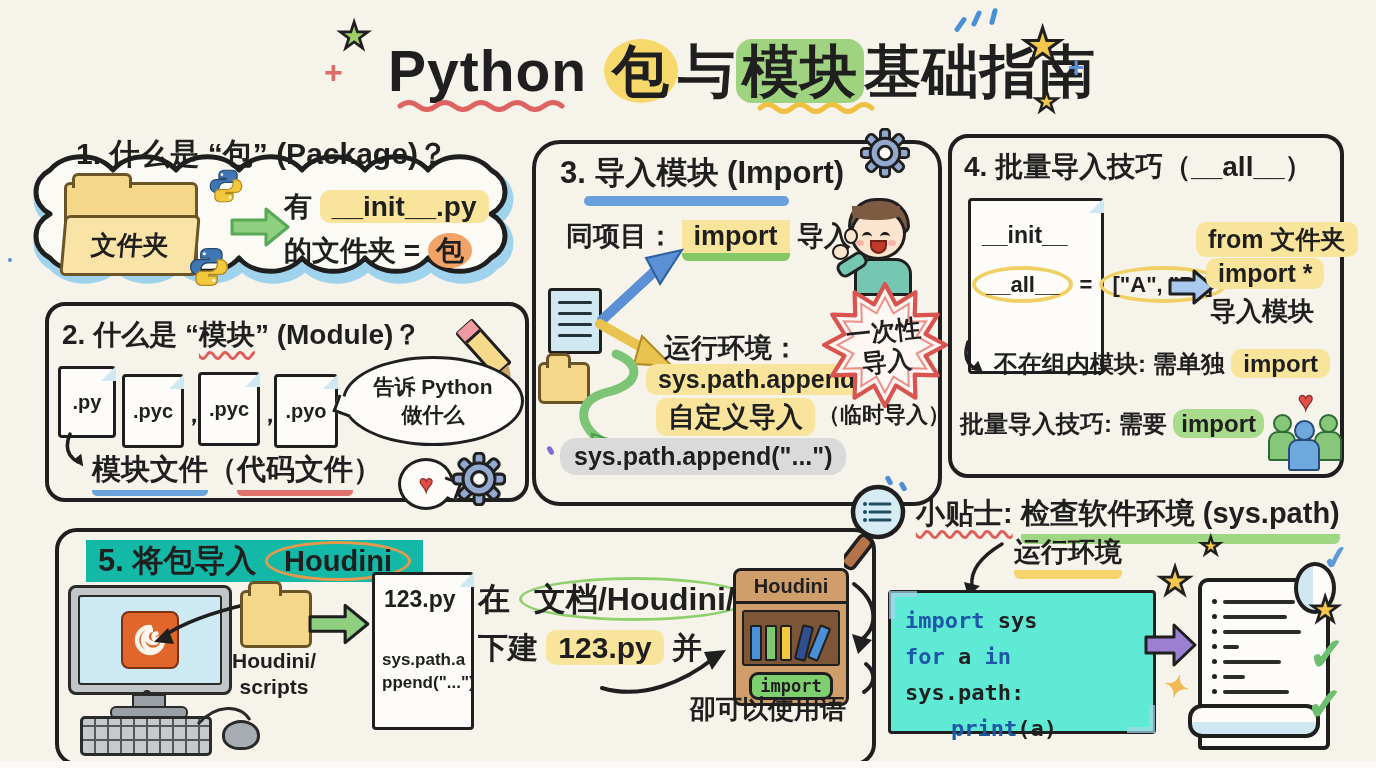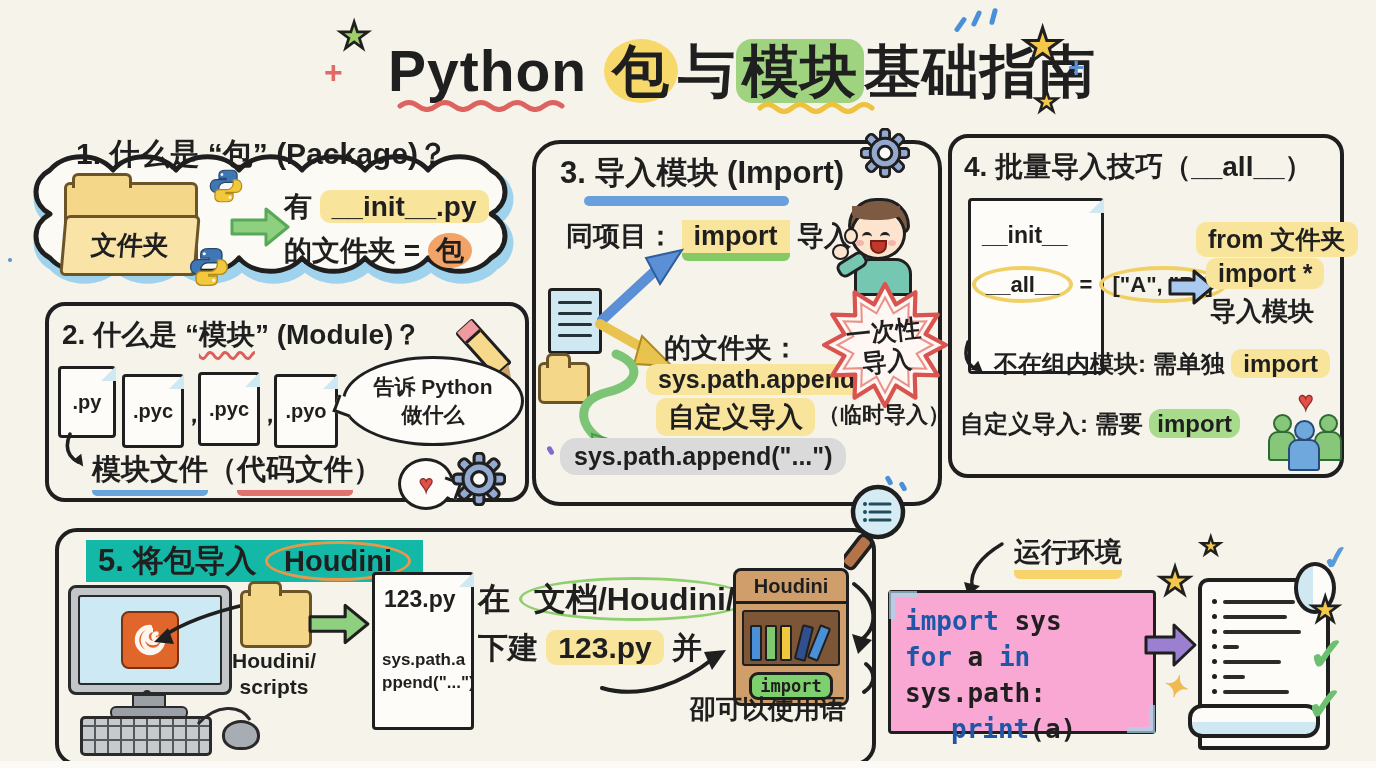--- a/index.html
+++ b/index.html
@@ -65,22 +65,22 @@
   
   .shelf{position:absolute;background:#cf9e6b;border:3.5px solid #1f1f1f;border-radius:8px}
   .shelf-title{height:30px;display:flex;align-items:center;justify-content:center;border-bottom:3px solid #1f1f1f;
     font-weight:800;font-size:20px}
   .shelf-bay{margin:6px;height:46px;background:#7d5638;border:2.5px solid #1f1f1f;border-radius:3px;
     display:flex;align-items:flex-end;gap:3px;padding:3px 6px}
   .book{width:8px;height:32px;border:2px solid #1f1f1f;border-radius:2px}
   .pill-import{margin:2px auto;display:block;width:78px;text-align:center;background:#7ed06f;border:3px solid #1f1f1f;
     border-radius:9px;font-family:"DejaVu Sans Mono",monospace;font-weight:800;font-size:17px;padding:1px 0}
   
-  .codebox{position:absolute;background:#f9a8d4;border:3.5px solid #1f1f1f;border-radius:4px;
-    font-family:"DejaVu Sans Mono",monospace;font-weight:800;font-size:26px;line-height:36px;padding:10px 14px}
+  .codebox{position:absolute;background:#5eead4;border:3.5px solid #1f1f1f;border-radius:4px;
+    font-family:"DejaVu Sans Mono",monospace;font-weight:800;font-size:22px;line-height:36px;padding:10px 14px}
   .codebox .kw{color:#1f57a8}
   .corner{position:absolute;width:22px;height:22px;border:6px solid #a8d8ea}
   
   .scroll-paper{position:absolute;background:#fdfcf8;border:4px solid #1f1f1f;border-radius:10px 18px 6px 4px}
   .srow{display:flex;align-items:center;gap:6px;height:15px}
   .sdot{width:5px;height:5px;border-radius:50%;background:#1f1f1f}
   .sbar{height:4px;background:#2b2b2b;border-radius:3px}
   .sbar-hl{height:9px;background:#bfe0ee;border-radius:5px;margin-left:-48px;z-index:-1}
   .curl{position:absolute;background:linear-gradient(90deg,#cfe8f2 45%,#fdfcf8 45%);border:4px solid #1f1f1f;border-radius:50%}
   .curl-b{position:absolute;background:#fdfcf8;border:4px solid #1f1f1f;border-radius:14px}
@@ -247,21 +247,21 @@
   <div class="folder" style="left:538px;top:362px;width:46px;height:36px"></div>
 
   <svg class="abs" style="left:594px;top:240px" width="96" height="86" viewBox="0 0 96 86">
     <path d="M8 80 L62 30" stroke="#5b8fd6" stroke-width="10" stroke-linecap="round" fill="none"></path>
     <polygon points="52,18 88,10 66,44" fill="#5b8fd6" stroke="#2d5e9e" stroke-width="2"></polygon>
   </svg>
   <svg class="abs" style="left:594px;top:318px" width="86" height="56" viewBox="0 0 86 56">
     <path d="M6 6 L52 32" stroke="#e8c34f" stroke-width="10" stroke-linecap="round" fill="none"></path>
     <polygon points="48,18 78,48 40,46" fill="#e8c34f" stroke="#b08a1d" stroke-width="2"></polygon>
   </svg>
-  <div class="abs t" style="left:664px;top:330px;font-size:27px">的文件夹：</div>
+  <div class="abs t" style="left:664px;top:330px;font-size:27px">运行环境：</div>
   <span class="abs t hl-y" style="left:646px;top:364px;font-size:25px">sys.path.append</span>
   <span class="abs t hl-y" style="left:656px;top:398px;font-size:27px">自定义导入</span>
 
   <svg class="abs" style="left:822px;top:282px" width="126" height="126" viewBox="0 0 120 120">
     <polygon points="118,60 98.6,70.4 110.2,89 88.3,88.3 89,110.2 70.4,98.6 60,118 49.6,98.6 31,110.2 31.7,88.3 9.8,89 21.4,70.4 2,60 21.4,49.6 9.8,31 31.7,31.7 31,9.8 49.6,21.4 60,2 70.4,21.4 89,9.8 88.3,31.7 110.2,31 98.6,49.6" fill="#fff7f4" stroke="#d9534f" stroke-width="4" stroke-linejoin="round"></polygon>
     <polygon points="118,60 98.6,70.4 110.2,89 88.3,88.3 89,110.2 70.4,98.6 60,118 49.6,98.6 31,110.2 31.7,88.3 9.8,89 21.4,70.4 2,60 21.4,49.6 9.8,31 31.7,31.7 31,9.8 49.6,21.4 60,2 70.4,21.4 89,9.8 88.3,31.7 110.2,31 98.6,49.6" fill="none" stroke="#e9928b" stroke-width="2.5" transform="translate(13.2,13.2) scale(0.78)"></polygon>
   </svg>
   <div class="abs t" style="left:822px;top:316px;width:126px;text-align:center;font-size:25px;font-weight:800;line-height:30px;transform:rotate(-6deg)">
     <div>一次性</div>
     <div>导入</div>
@@ -294,21 +294,21 @@
   <span class="abs t" style="left:1210px;top:294px;font-size:26px">导入模块</span>
   <svg class="abs" style="left:962px;top:340px" width="28" height="36" viewBox="0 0 28 36">
     <path d="M6 2 C2 14 4 24 14 29" fill="none" stroke="#1f1f1f" stroke-width="3.5" stroke-linecap="round"></path>
     <polygon points="10,32 22,30 14,21" fill="#1f1f1f" transform="rotate(20 16 27)"></polygon>
   </svg>
   <div class="abs t" style="left:994px;top:348px;font-size:24px">
     <span>不在组内模块: 需单独</span>
     <span class="hl-y">import</span>
   </div>
   <div class="abs t" style="left:960px;top:408px;font-size:24px">
-    <span>自定义导入: 需要</span>
+    <span>批量导入技巧: 需要</span>
     <span class="hl-g">import</span>
   </div>
   <span class="abs glyph heart" style="left:1298px;top:388px;font-size:26px">♥</span>
   <div class="abs pg" style="left:1268px;top:414px;width:26px;height:46px">
     <div class="p-head" style="left:5px;top:0;width:15px;height:15px"></div>
     <div class="p-body" style="left:0;top:17px;width:24px;height:26px"></div>
   </div>
   <div class="abs pg" style="left:1314px;top:414px;width:26px;height:46px">
     <div class="p-head" style="left:5px;top:0;width:15px;height:15px"></div>
     <div class="p-body" style="left:0;top:17px;width:24px;height:26px"></div>
@@ -325,20 +325,24 @@
         <line x1="26" y1="30" x2="46" y2="30"></line>
         <line x1="26" y1="38" x2="46" y2="38"></line>
     </g>
     <g fill="#1f4d5e">
         <circle cx="21" cy="22" r="2"></circle>
         <circle cx="21" cy="30" r="2"></circle>
         <circle cx="21" cy="38" r="2"></circle>
       </g>
     <rect x="6" y="52" width="14" height="36" rx="5" fill="#b5734a" stroke="#1f1f1f" stroke-width="3.5" transform="rotate(38 13 70)"></rect>
   </svg>
+  <div class="abs t" style="left:916px;top:494px;font-size:29px">
+    <span class="w-r">小贴士:</span>
+    <span class="u-gg">检查软件环境 (sys.path)</span>
+  </div>
   <span class="abs t u-y" style="left:1014px;top:534px;font-size:27px">运行环境</span>
   <svg class="abs" style="left:948px;top:540px" width="62" height="58" viewBox="0 0 62 58">
     <path d="M54 4 C34 16 22 30 24 46" fill="none" stroke="#1f1f1f" stroke-width="3.5" stroke-linecap="round"></path>
     <polygon points="16,42 32,46 20,56" fill="#1f1f1f"></polygon>
   </svg>
 
   <div class="box" style="left:55px;top:528px;width:813px;height:230px;border-radius:22px"></div>
   <div class="abs t" style="left:86px;top:540px;font-size:31px;background:#14b8a6;padding:0 12px">
     <span>5. 将包导入</span>
     <span class="oval-o" style="font-size:29px">Houdini</span>

